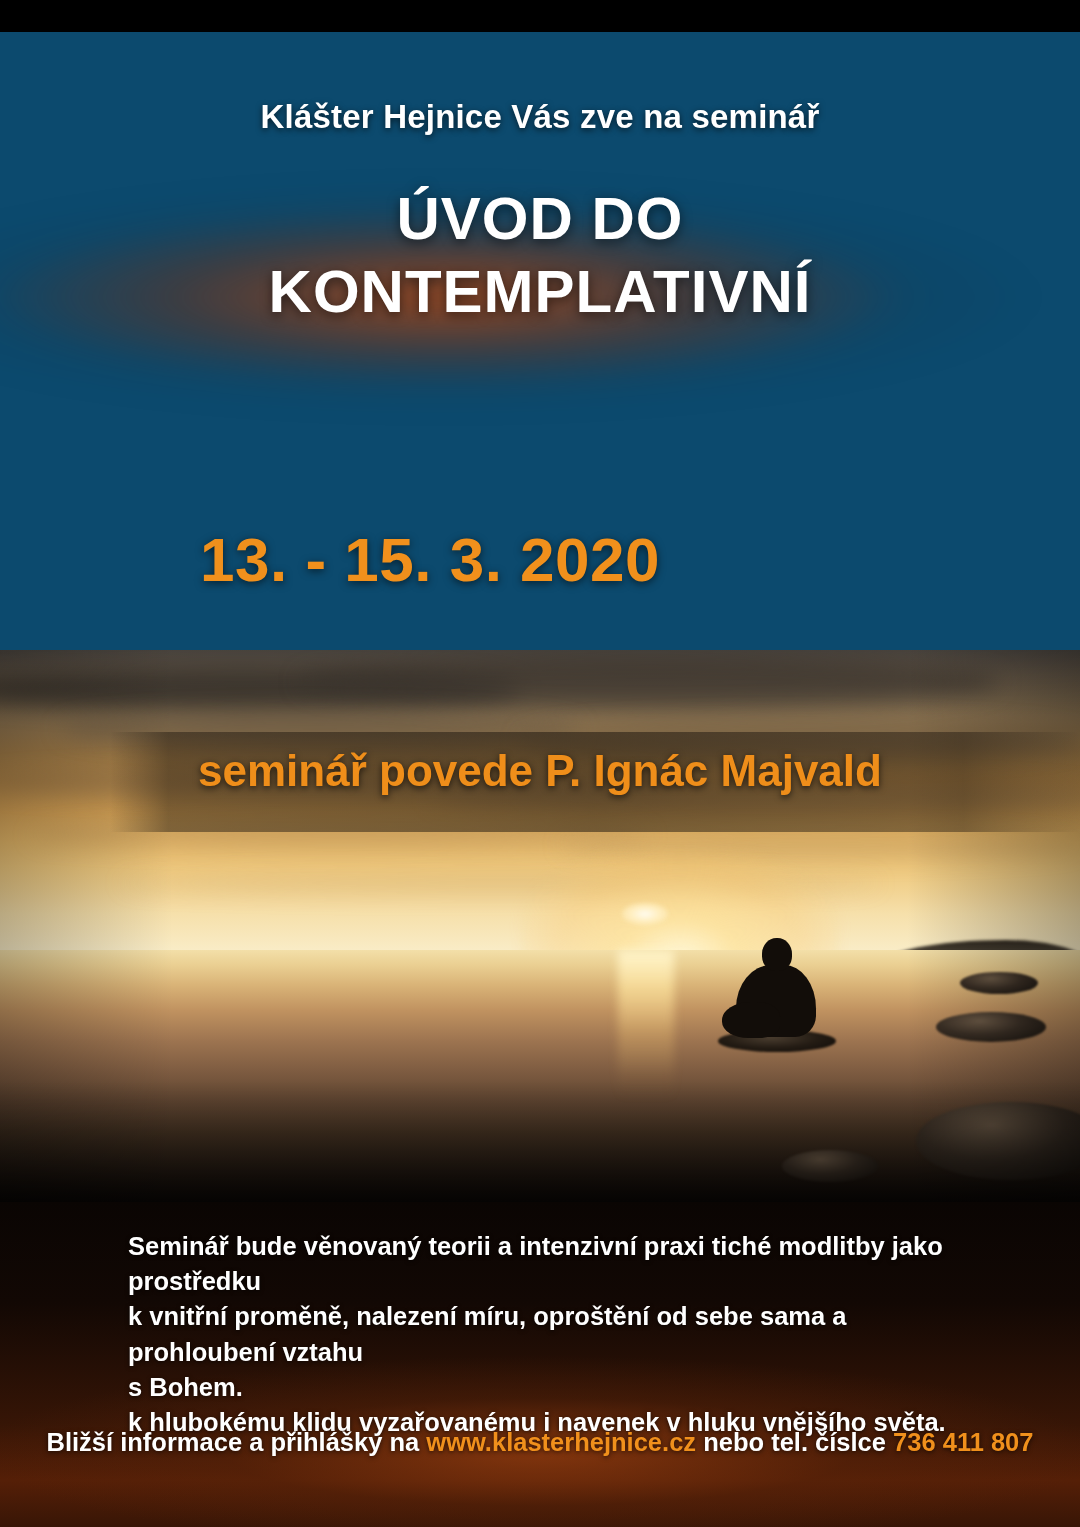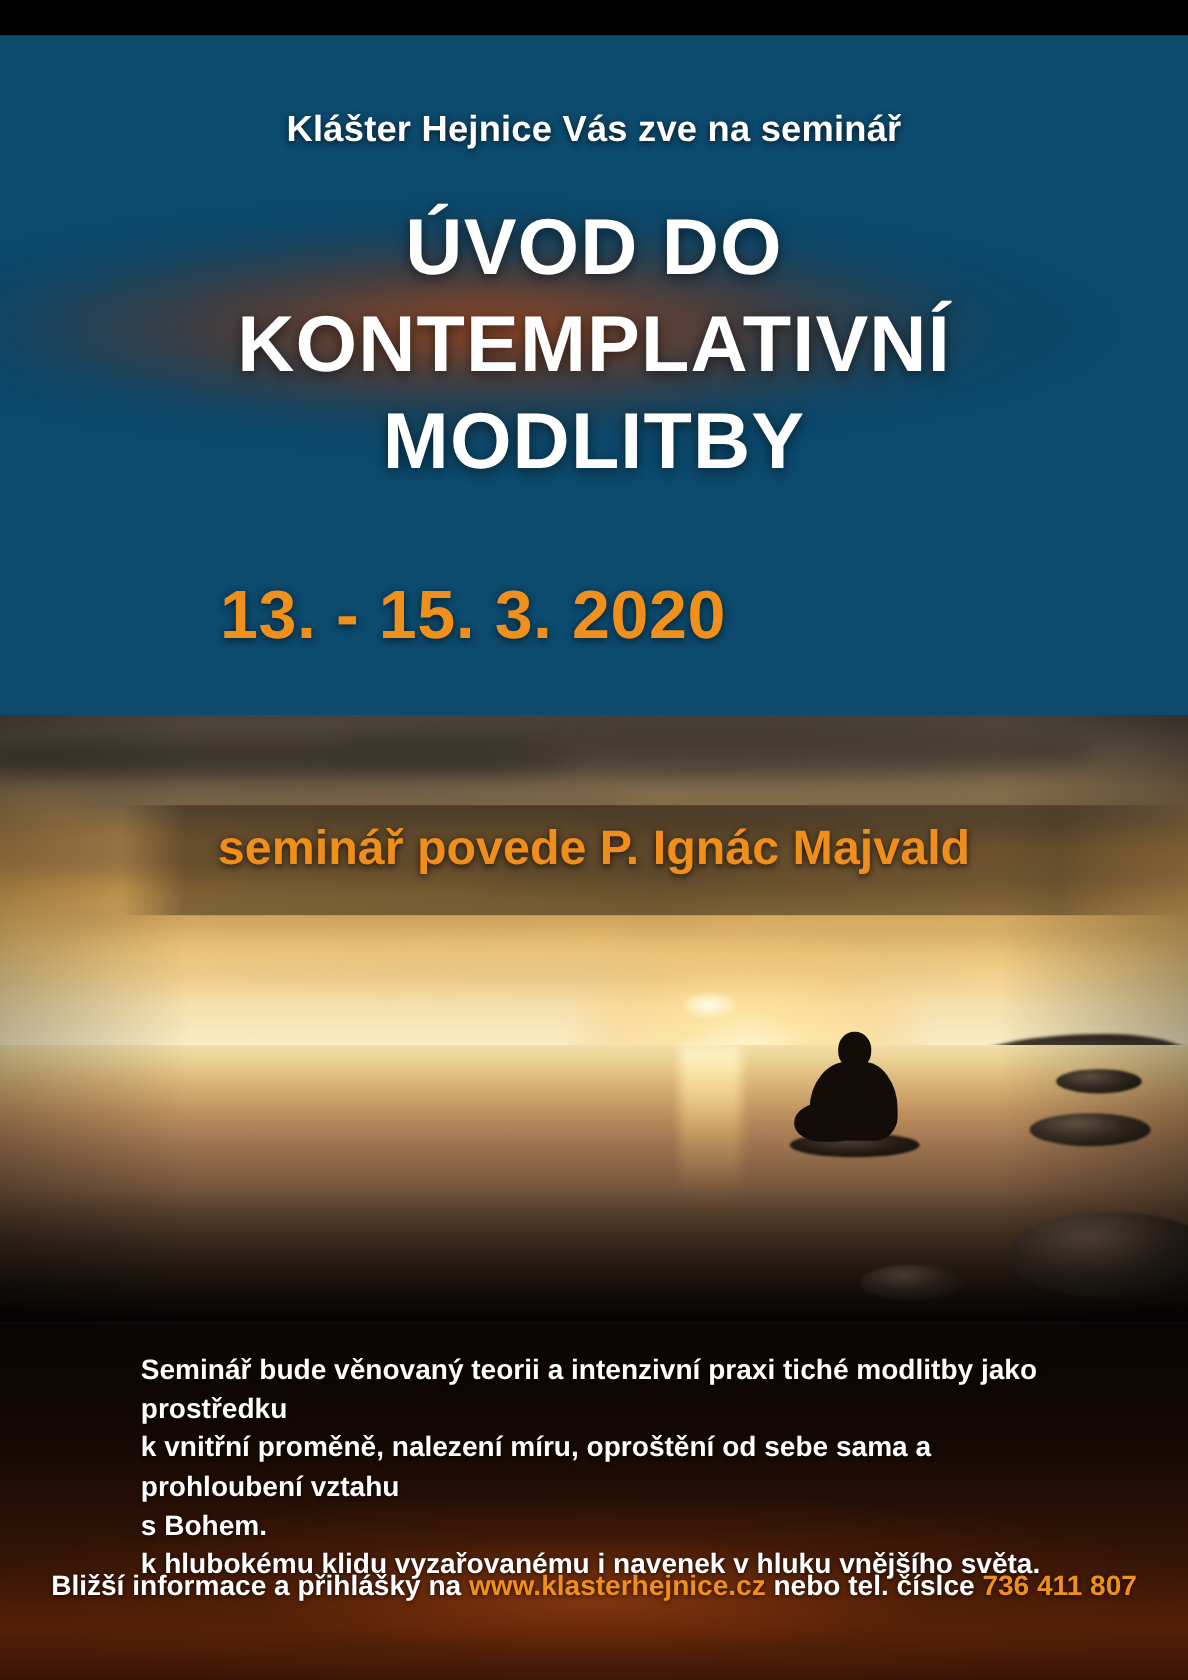--- a/index.html
+++ b/index.html
@@ -57,21 +57,21 @@
     text-shadow: 0 2px 6px rgba(0,0,0,0.65);
   }
 
   .title {
     position: absolute;
     left: 0;
     top: 150px;
     width: 1080px;
     text-align: center;
     color: #ffffff;
-    font-size: 72px;
+    font-size: 60px;
     line-height: 1.22;
     font-weight: bold;
     letter-spacing: 1px;
     text-shadow: 0 3px 12px rgba(0,0,0,0.55);
   }
   .title .line {
     display: block;
     white-space: nowrap;
   }
 
@@ -301,21 +301,20 @@
 
   <div class="header">
     <div class="header-glow"></div>
   </div>
 
   <div class="kicker">Klášter Hejnice Vás zve na seminář</div>
 
   <div class="title">
     <span class="line">ÚVOD DO</span>
     <span class="line">KONTEMPLATIVNÍ</span>
-    <span class="line">MODLITBY</span>
   </div>
 
   <div class="dates">13. - 15. 3.  2020</div>
 
   <div class="photo">
     <div class="sky"></div>
 
     <div class="cloud" style="left:-40px; top:18px; width:560px; height:44px; background:rgba(48,44,40,0.75);"></div>
     <div class="cloud" style="left:300px; top:6px; width:700px; height:52px; background:rgba(62,56,48,0.7);"></div>
     <div class="cloud" style="left:60px; top:62px; width:520px; height:34px; background:rgba(92,80,64,0.55);"></div>

